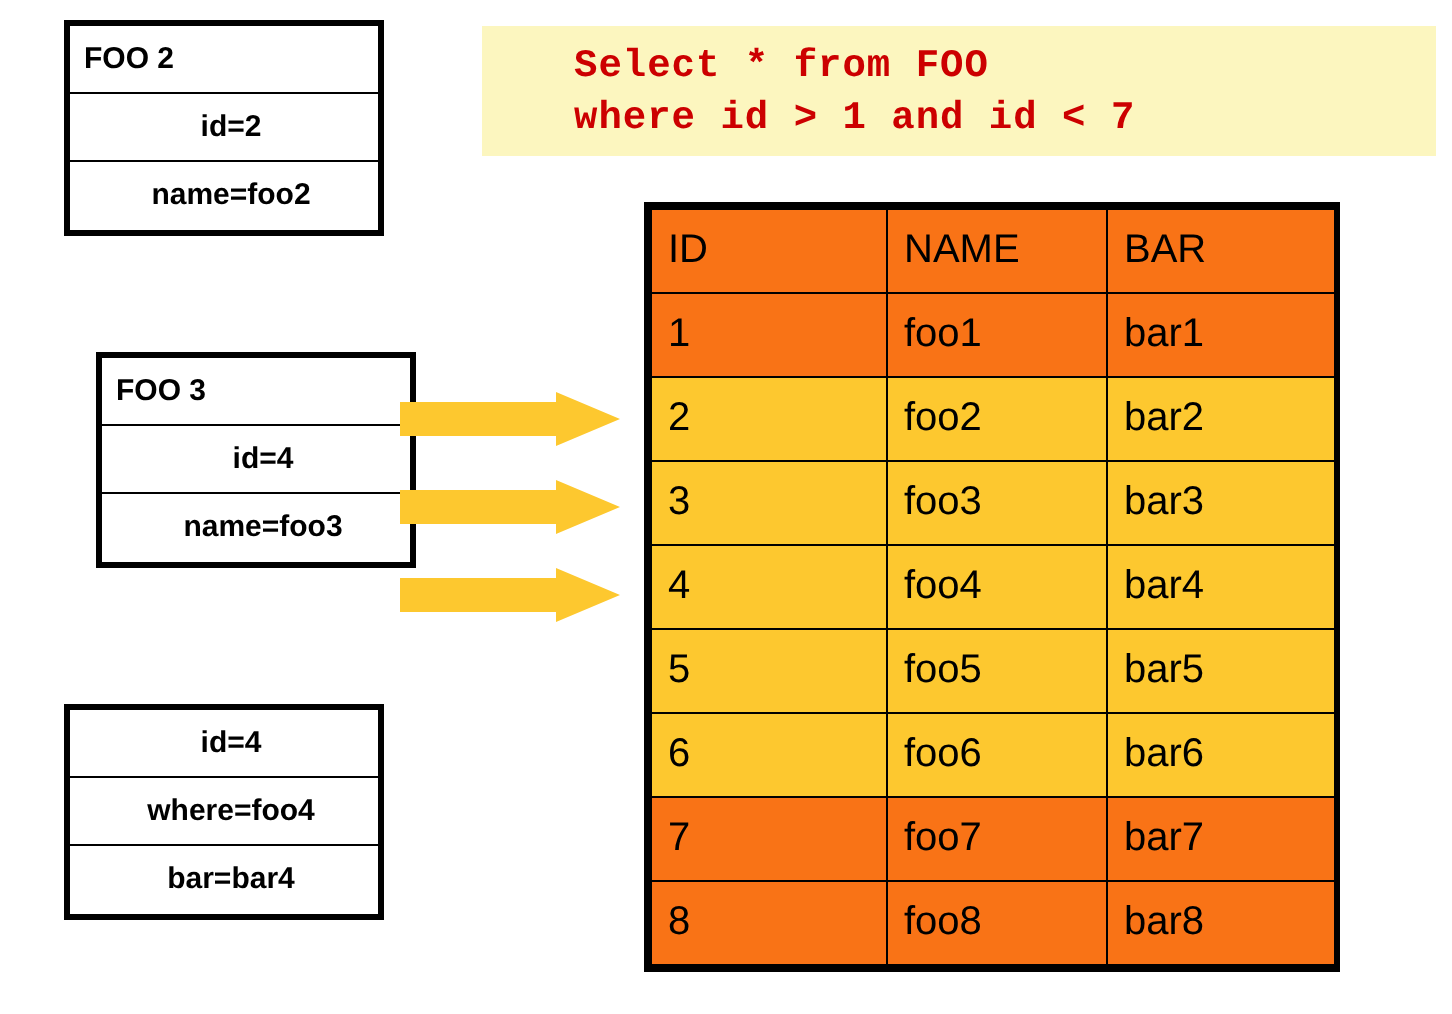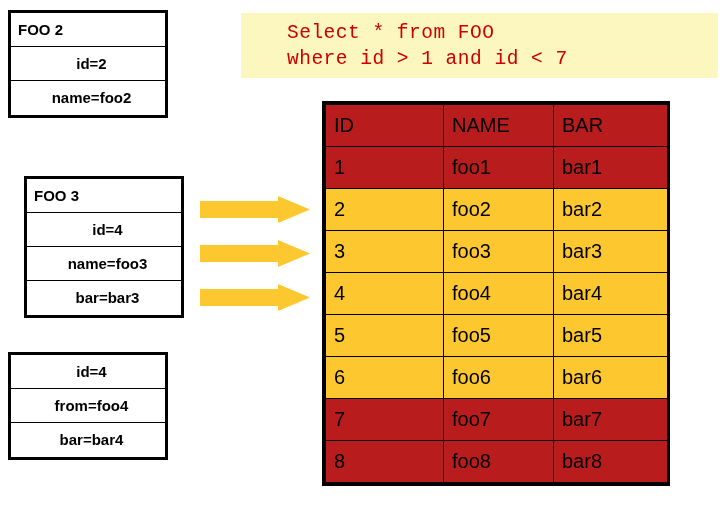--- a/index.html
+++ b/index.html
@@ -15,20 +15,21 @@
     font-family: "Liberation Sans", sans-serif;
   }
 
   
   .record-box {
     position: absolute;
     width: 160px;
     border: 3px solid #000000;
     box-sizing: border-box;
     background: #ffffff;
+    margin-left: 24px;
   }
   #record-box-0 { left: 8px;  top: 10px;  }
   #record-box-1 { left: 24px;  top: 176px; }
   #record-box-2 { left: 8px;  top: 352px; }
 
   .record-row {
     height: 34px;
     line-height: 34px;
     border-bottom: 1px solid #000000;
     padding: 0 0 0 7px;
@@ -49,21 +50,21 @@
     top: 13px;
     width: 477px;
     height: 65px;
     background: #fcf6bf;
     box-sizing: border-box;
     padding: 7px 0 0 46px;
   }
   .sql-line {
     font-family: "Liberation Mono", "DejaVu Sans Mono", monospace;
     font-size: 19.5px;
-    font-weight: normal;
+    font-weight: bold;
     line-height: 26px;
     color: #cc0000;
     white-space: pre;
     letter-spacing: 0.5px;
   }
 
   
   .flow-arrow {
     position: absolute;
     width: 110px;
@@ -92,21 +93,21 @@
   }
   #results-table th,
   #results-table td {
     border: 1px solid #000000;
     height: 42px;
     padding: 0 0 0 8px;
     text-align: left;
     font-size: 20px;
     font-weight: normal;
     color: #000000;
-    background: #b91c1c;
+    background: #f97316;
     white-space: nowrap;
     overflow: hidden;
     box-sizing: border-box;
   }
   #results-table col.col-id   { width: 118px; }
   #results-table col.col-name { width: 110px; }
   #results-table col.col-bar  { width: 114px; }
   #results-table tr.selected td { background: #fdc82f; }
 </style>
 </head>
@@ -115,26 +116,25 @@
 <div class="record-box" id="record-box-0">
   <div class="record-row title">FOO 2</div>
   <div class="record-row field">id=2</div>
   <div class="record-row field">name=foo2</div>
 </div>
 
 <div class="record-box" id="record-box-1">
   <div class="record-row title">FOO 3</div>
   <div class="record-row field">id=4</div>
   <div class="record-row field">name=foo3</div>
-  <div class="record-row field">bar=bar3</div>
 </div>
 
 <div class="record-box" id="record-box-2">
   <div class="record-row field">id=4</div>
-  <div class="record-row field">from=foo4</div>
+  <div class="record-row field">where=foo4</div>
   <div class="record-row field">bar=bar4</div>
 </div>
 
 <div id="sql-box">
   <div class="sql-line">Select * from FOO</div>
   <div class="sql-line">where id &gt; 1 and id &lt; 7</div>
 </div>
 
 <div class="flow-arrow" id="flow-arrow-0">
   <svg viewBox="0 0 110 27" xmlns="http://www.w3.org/2000/svg">

